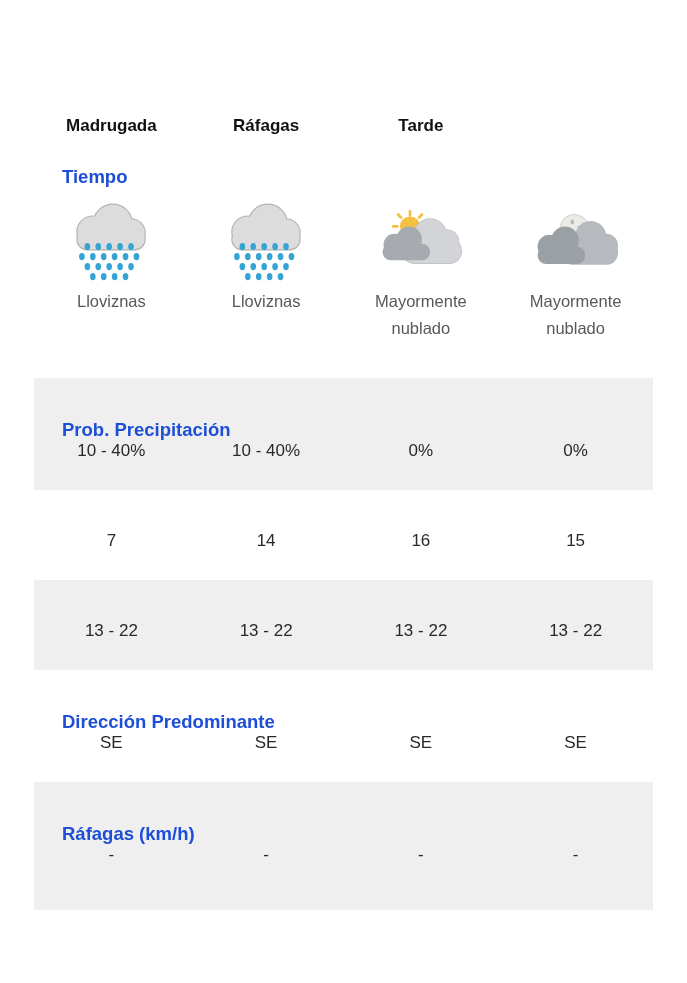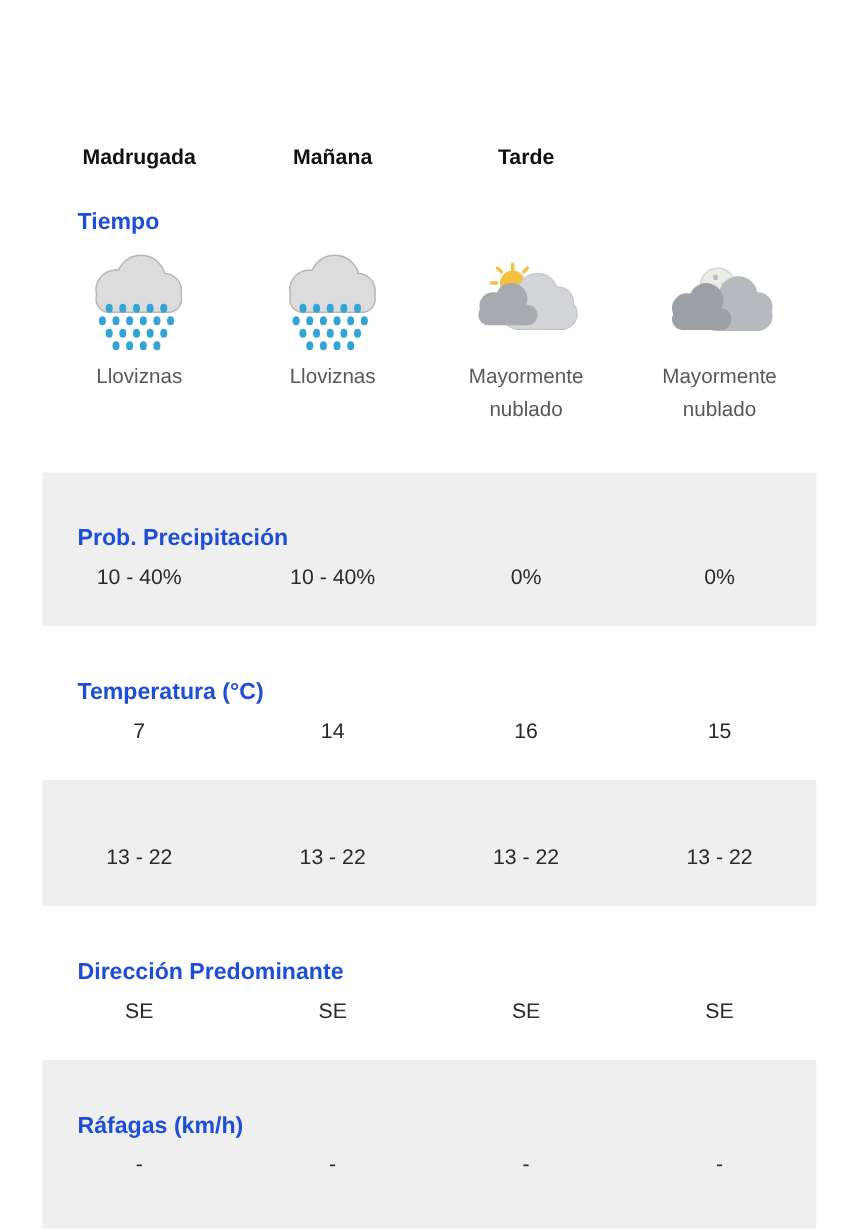--- a/index.html
+++ b/index.html
@@ -77,38 +77,38 @@
     text-align: center;
     max-width: 140px;
     min-height: 56px;
   }
   
   .rows-wrap { margin-top: 34px; }
   .data-row {
     padding: 41px 0 29px 0;
   }
   .data-row.shaded { background: #efefef; }
-  .data-row .row-values { margin-top: 11px; }
+  .data-row .row-values { }
   .data-row .cell {
     text-align: center;
     font-size: 17px;
     color: #28292b;
   }
   .data-row:last-child { padding-bottom: 45px; }
 </style>
 </head>
 <body>
 
 <div class="page">
 
   <div class="content">
 
     <div class="cols col-headers">
       <div class="col-h">Madrugada</div>
-      <div class="col-h">Mañana</div>
+      <div class="col-h">Ráfagas</div>
       <div class="col-h">Tarde</div>
     </div>
 
     <div class="tiempo-section">
       <div class="tiempo-label">Tiempo</div>
       <div class="cols tiempo-cells">
 
         <div class="tiempo-cell">
           <div class="icon-box">
             <svg width="88" height="80" viewBox="0 0 96 88">
@@ -256,21 +256,20 @@
         <div class="row-label">Prob. Precipitación</div>
         <div class="cols row-values">
           <div class="cell">10 - 40%</div>
           <div class="cell">10 - 40%</div>
           <div class="cell">0%</div>
           <div class="cell">0%</div>
         </div>
       </div>
 
       <div class="data-row">
-        <div class="row-label">Temperatura (°C)</div>
         <div class="cols row-values">
           <div class="cell">7</div>
           <div class="cell">14</div>
           <div class="cell">16</div>
           <div class="cell">15</div>
         </div>
       </div>
 
       <div class="data-row shaded">
         <div class="cols row-values">

